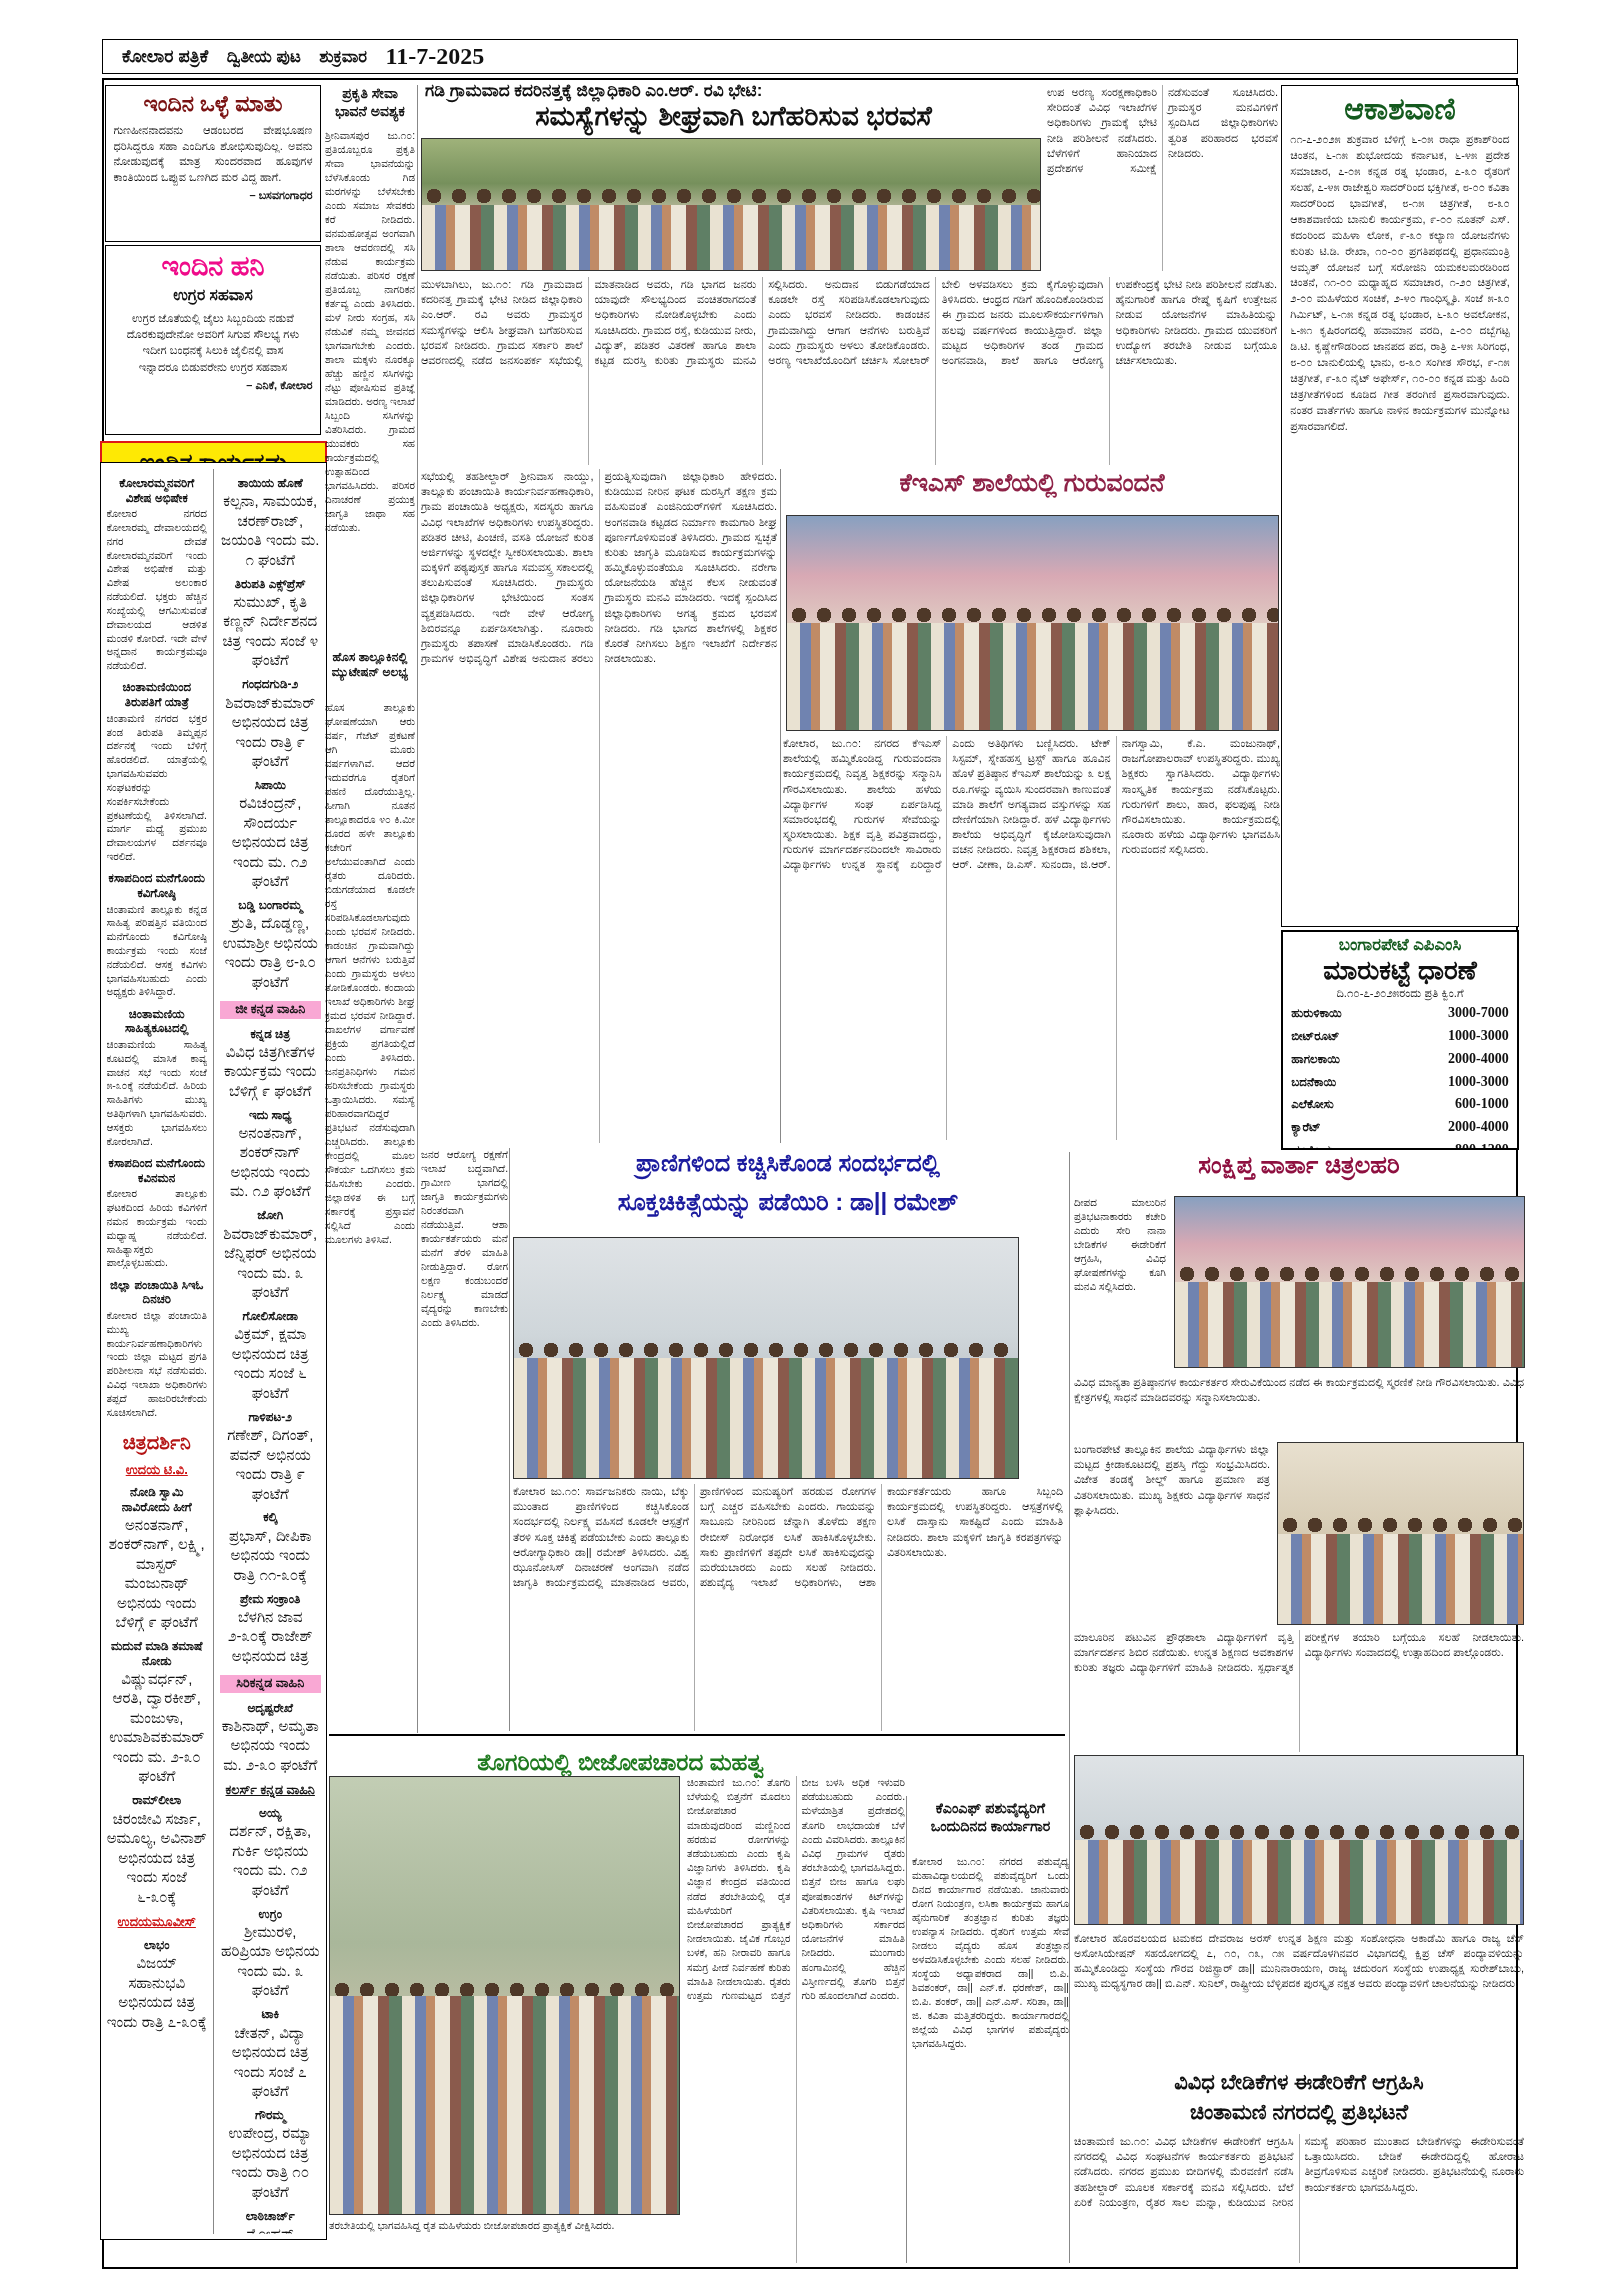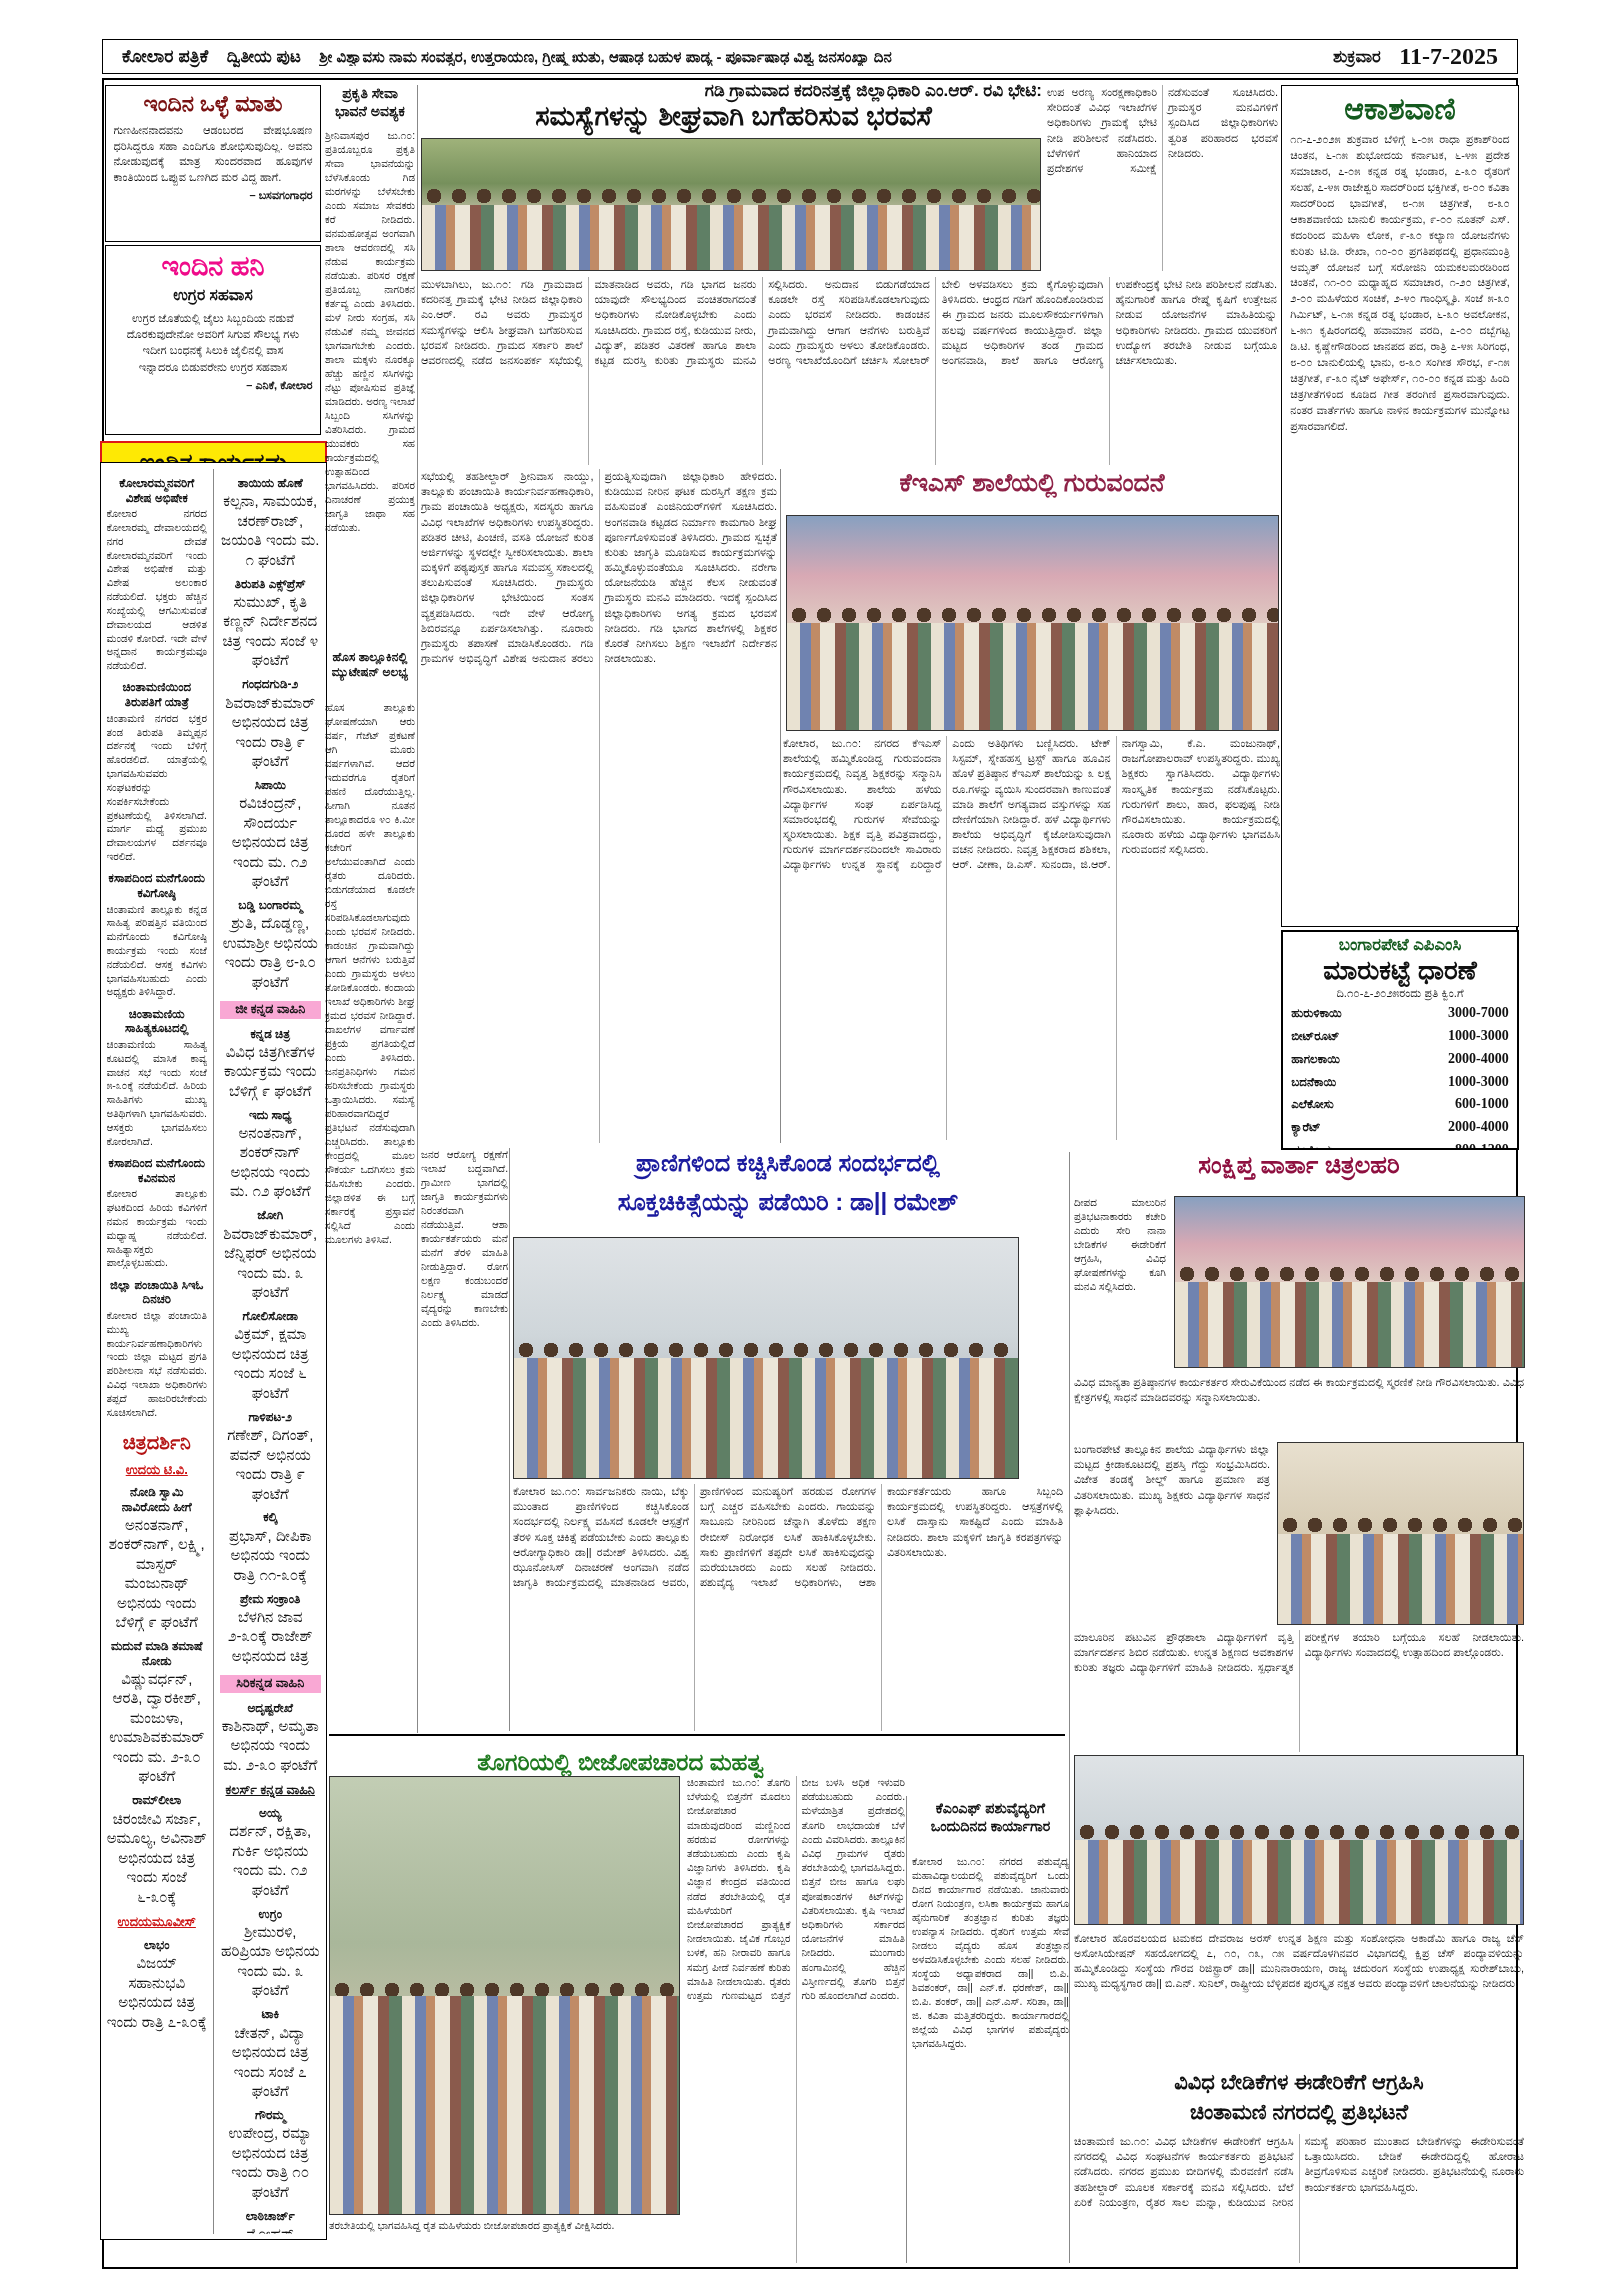--- a/index.html
+++ b/index.html
@@ -31,21 +31,21 @@
   .li-b{font-size:10.4px;text-align:justify;line-height:1.33;margin-bottom:2.8px;}
   .li-rh{color:#b41414;font-weight:bold;font-size:19.4px;text-align:center;margin:11px 0 3.7px;}
   .li-ru{color:#cc1111;font-weight:bold;font-size:13px;text-decoration:underline;text-align:center;margin:8.3px 0 2.8px;}
   .li-c{font-weight:bold;font-size:12px;text-align:center;margin:7.4px 0 0.9px;line-height:1.2;}
   .li-t{font-size:15px;text-align:center;line-height:1.3;}
   .li-cy{font-weight:bold;font-size:12.7px;text-align:center;background:#f9a8d4;margin:9.2px -1.8px 2.8px;padding:1.8px 0;}
   .li-ul{font-weight:bold;font-size:12.7px;text-align:center;text-decoration:underline;margin:9.2px 0 2.8px;}
   .li-bl{font-weight:bold;font-size:14px;text-align:center;margin:9.2px 0 3.7px;letter-spacing:0.9px;}
   .li-bu{font-size:10.4px;text-align:justify;line-height:1.3;margin-bottom:3.7px;}
   .li-sign{font-size:11px;font-weight:bold;text-align:right;margin-top:1.8px;}
-  .kick{font-weight:bold;text-align:right;}
+  .kick{font-weight:bold;text-align:left;}
   .headline{font-weight:bold;text-align:center;line-height:1.05;}
   .bodytxt{font-size:11px;text-align:justify;line-height:1.38;overflow:hidden;}
   .cols2{column-count:2;column-gap:11px;column-rule:0.9px solid #aaa;}
   .cols3{column-count:3;column-gap:11px;column-rule:0.9px solid #aaa;}
   .cols5{column-count:5;column-gap:12px;column-rule:0.9px solid #aaa;}
   .narrow{font-size:10.3px;text-align:justify;line-height:1.36;overflow:hidden;}
   .prak-head{font-weight:bold;font-size:14px;text-align:center;line-height:1.25;}
   .subhead{font-weight:bold;font-size:12px;text-align:center;line-height:1.25;}
   .photo{position:absolute;border:0.9px solid #333;overflow:hidden;box-sizing:border-box;}
   .photo .heads{position:absolute;left:0;right:0;height:20px;
@@ -73,21 +73,20 @@
   .cap{font-size:11px;text-align:justify;line-height:1.36;overflow:hidden;}
 </style>
 </head>
 <body>
 
 <div class="page">
 
   <div class="abs hdr-bar">
     <span class="hdr-paper">ಕೋಲಾರ ಪತ್ರಿಕೆ</span>
     <span class="hdr-page">ದ್ವಿತೀಯ ಪುಟ</span>
-    <span class="hdr-panch">ಶ್ರೀ ವಿಶ್ವಾವಸು ನಾಮ ಸಂವತ್ಸರ, ಉತ್ತರಾಯಣ, ಗ್ರೀಷ್ಮ ಋತು, ಆಷಾಢ ಬಹುಳ ಪಾಡ್ಯ - ಪೂರ್ವಾಷಾಢ ವಿಶ್ವ ಜನಸಂಖ್ಯಾ ದಿನ</span>
     <span class="hdr-day">ಶುಕ್ರವಾರ</span>
     <span class="hdr-date">11-7-2025</span>
   </div>
 
   <div class="abs content-border"></div>
 
   <div class="abs box" style="left:105px;top:85px;width:216px;height:157px;">
     <div class="gw-title">ಇಂದಿನ ಒಳ್ಳೆ ಮಾತು</div>
     <div class="gw-body">ಗುಣಹೀನನಾದವನು ಆಡಂಬರದ ವೇಷಭೂಷಣ ಧರಿಸಿದ್ದರೂ ಸಹಾ ಎಂದಿಗೂ ಶೋಭಿಸುವುದಿಲ್ಲ. ಅವನು ನೋಡುವುದಕ್ಕೆ ಮಾತ್ರ ಸುಂದರವಾದ ಹೂವುಗಳ ಕಾಂತಿಯಿಂದ ಒಪ್ಪುವ ಒಣಗಿದ ಮರ ವಿದ್ದ ಹಾಗೆ.</div>
     <div class="gw-by">– ಬಸವಗಂಗಾಧರ</div>

